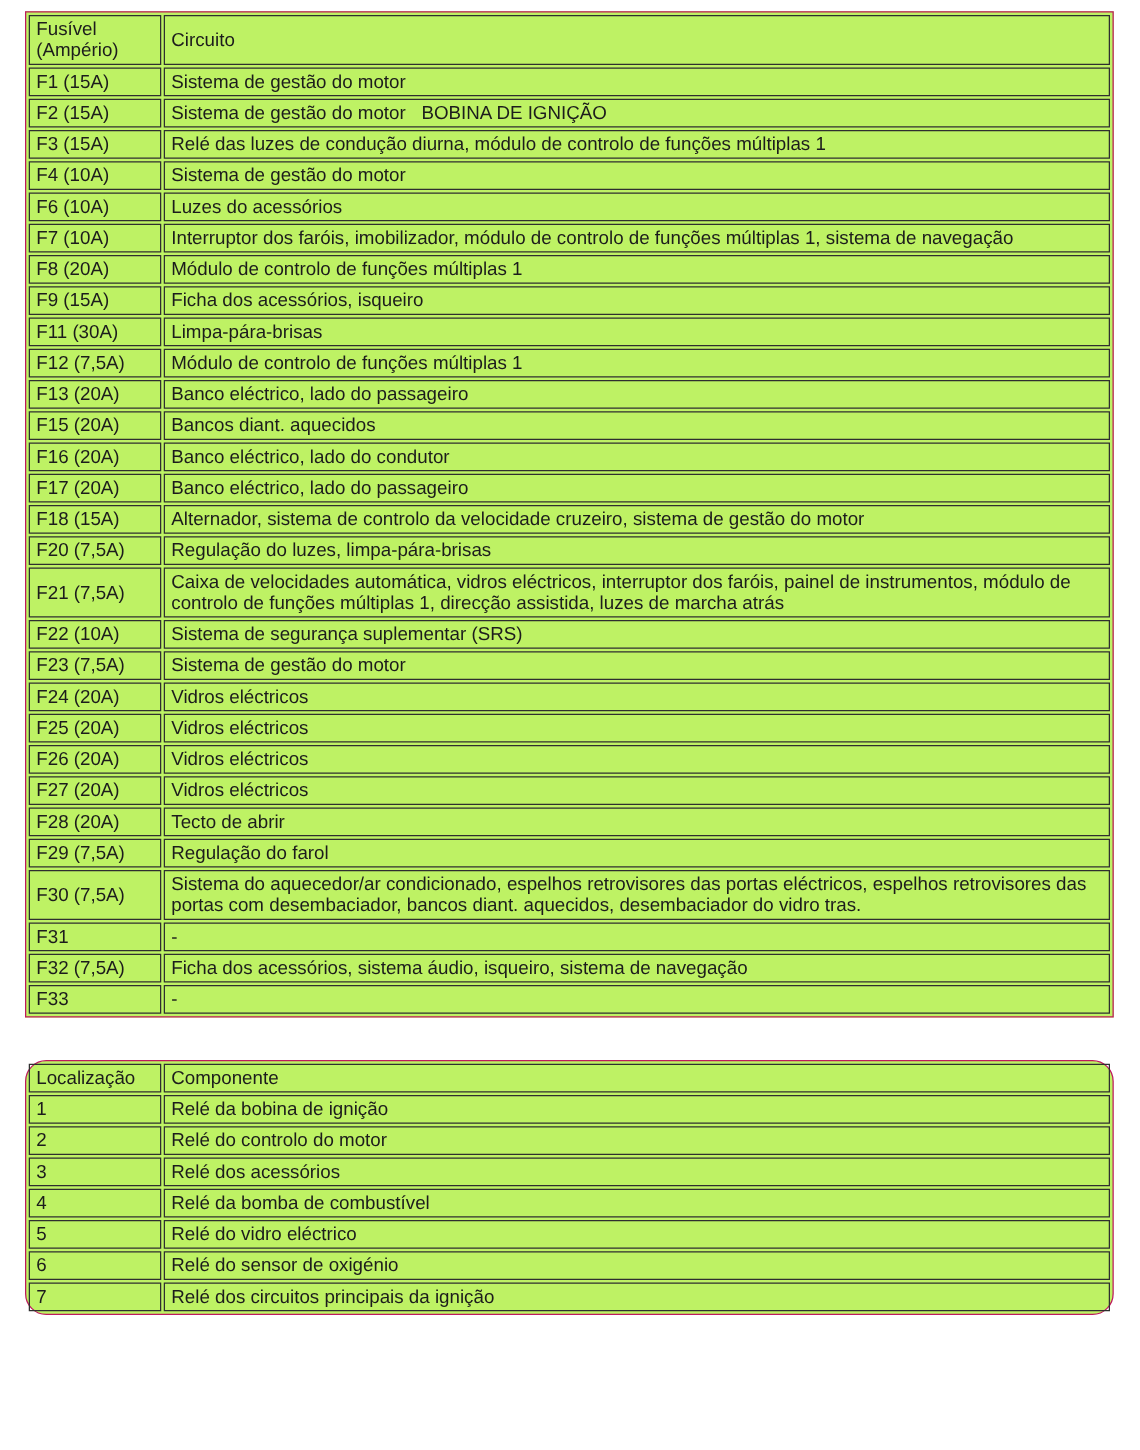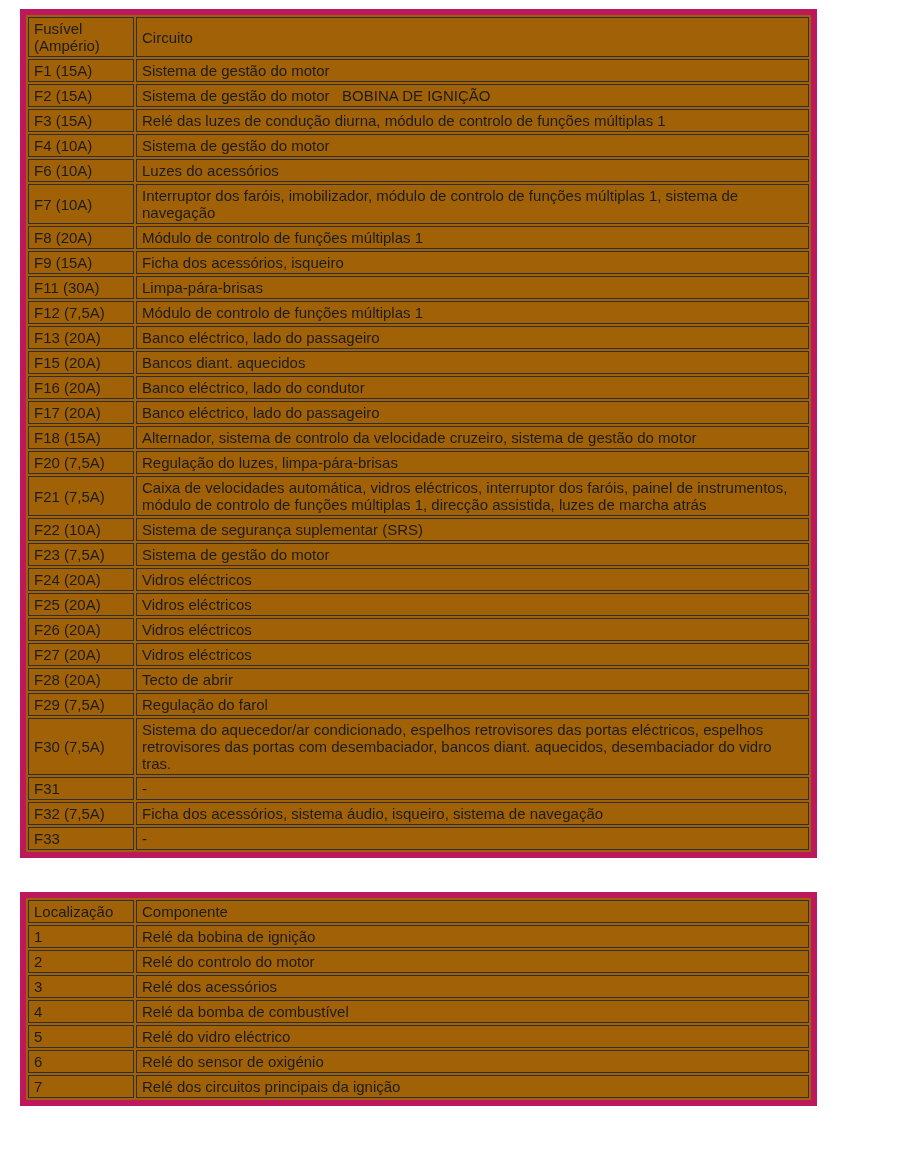--- a/index.html
+++ b/index.html
@@ -10,26 +10,26 @@
   body {
     width: 912px;
     min-height: 1160px;
     font-family: "Liberation Sans", "DejaVu Sans", sans-serif;
     color: #1c1c1c;
   }
   .page {
     padding: 9px 20px 12px 20px;
   }
   table.grid {
-    width: 797px;
+    width: 871px;
     border-collapse: separate;
     border-spacing: 2px;
-    border: 6px solid #be185d;
+    border: 1px solid #be185d;
     table-layout: fixed;
-    background: #a16207;
+    background: #bef264;
   }
   table.grid th,
   table.grid td {
     border: 1px solid #2f2f2f;
     padding: 2px 5px;
     font-size: 15px;
     line-height: 17px;
     font-weight: normal;
     text-align: left;
     vertical-align: middle;
@@ -37,21 +37,21 @@
     box-sizing: border-box;
     height: 23px;
   }
   table.grid td.cell-wide,
   table.grid th.cell-wide {
     white-space: pre-wrap;
     word-wrap: break-word;
   }
   col.col-narrow { width: 106px; }
   table.grid + table.grid,
-  .table-gap { margin-top: 0; }
+  .table-gap { margin-top: 0; border-radius: 17px; }
   #relay-table { margin-top: 34px; }
 </style>
 </head>
 <body>
 
 <div class="page">
 
   <table class="grid" id="fuse-table">
     <colgroup>
       <col class="col-narrow">

